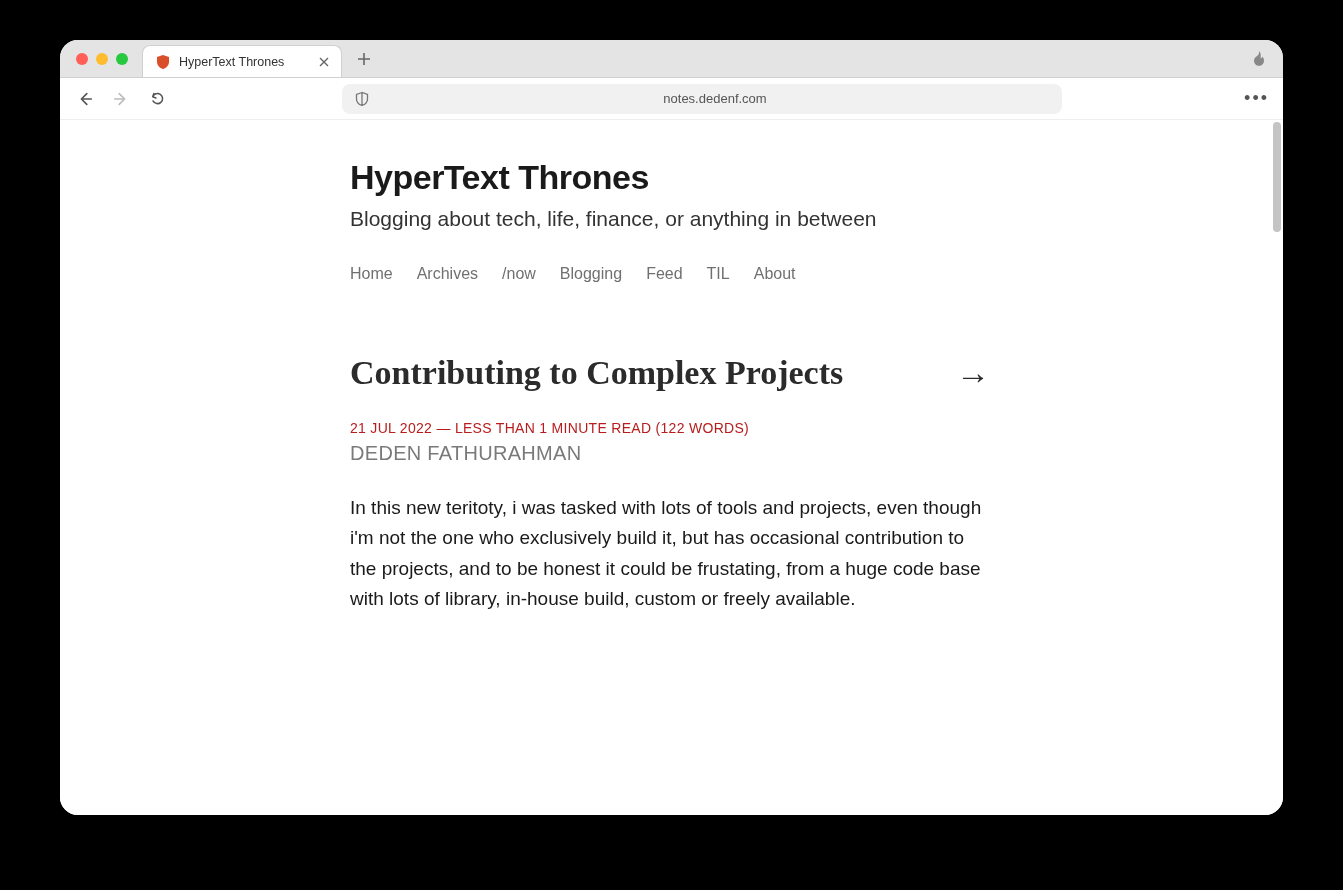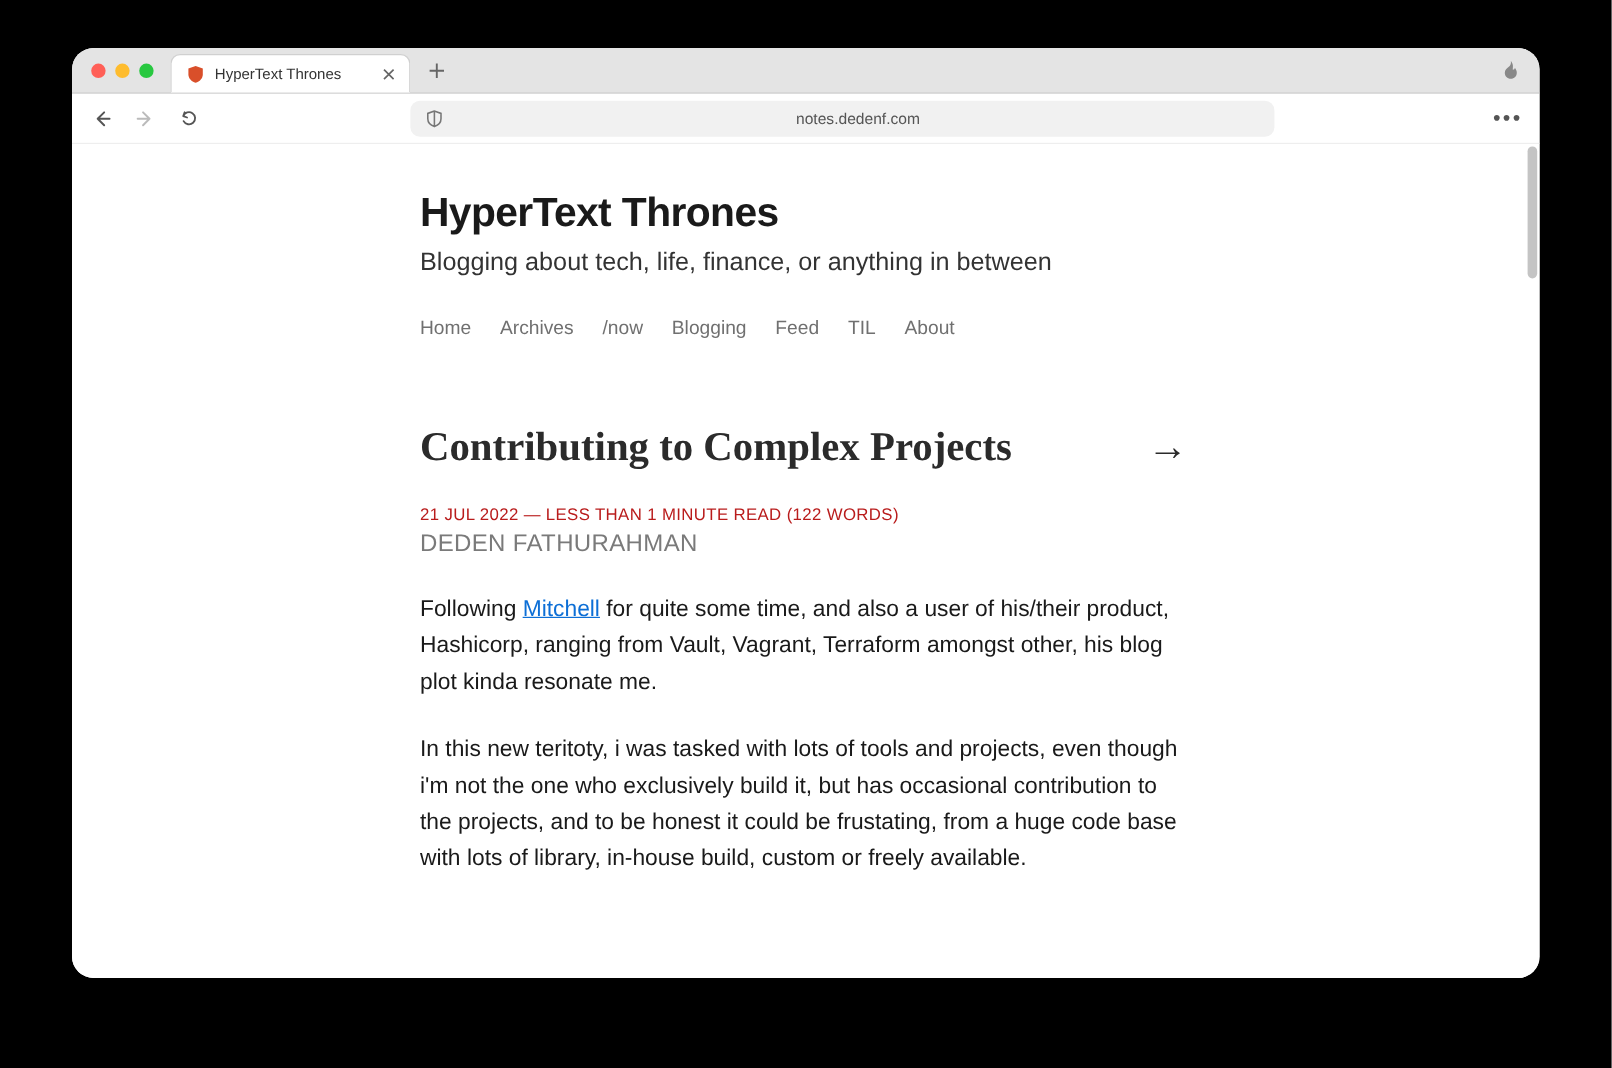--- a/index.html
+++ b/index.html
@@ -315,23 +315,20 @@
         <h2 class="post-title">
           <span>Contributing to Complex Projects</span>
           <span class="arrow">→</span>
         </h2>
         <div class="meta-line">
           <span>21 JUL 2022</span><span> — </span><span>LESS THAN 1 MINUTE READ (122 WORDS)</span>
         </div>
         <div class="author">DEDEN FATHURAHMAN</div>
 
         <div class="post-body">
-          <p>
-            <span>Following </span><a>Mitchell</a><span> for quite some time, and also a user of his/their product, Hashicorp, ranging from Vault, Vagrant, Terraform amongst other, his blog plot kinda resonate me.</span>
-          </p>
           <p>In this new teritoty, i was tasked with lots of tools and projects, even though i'm not the one who exclusively build it, but has occasional contribution to the projects, and to be honest it could be frustating, from a huge code base with lots of library, in-house build, custom or freely available.</p>
 
         </div>
       </div>
     </div>
     <div class="scrollbar"></div>
   </div>
 </div>
 
 </body></html>

